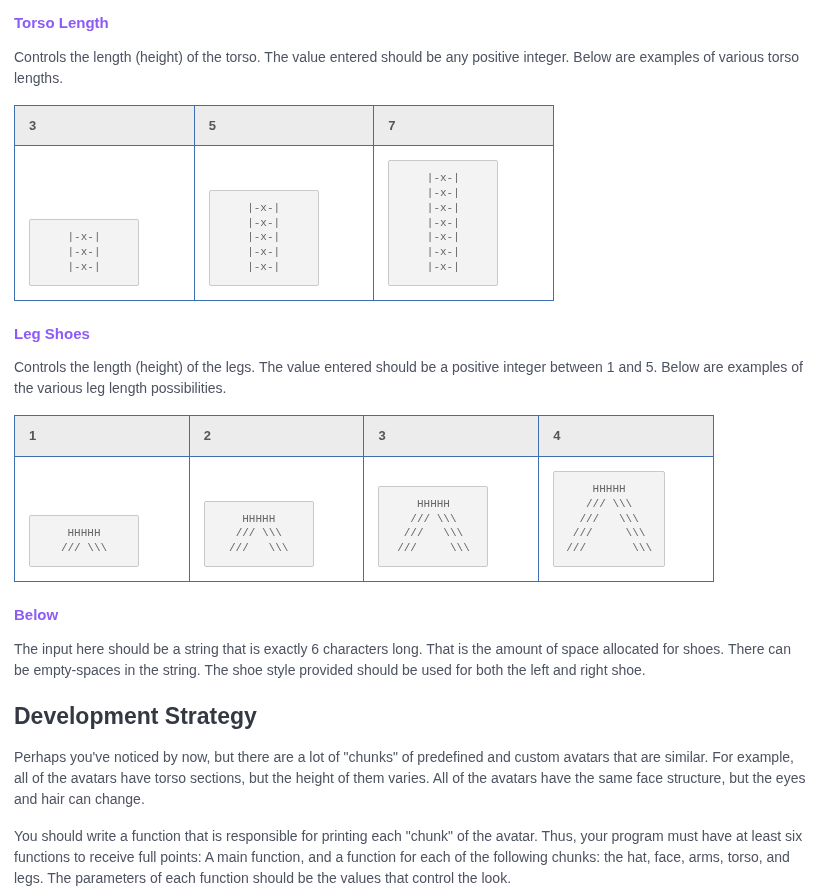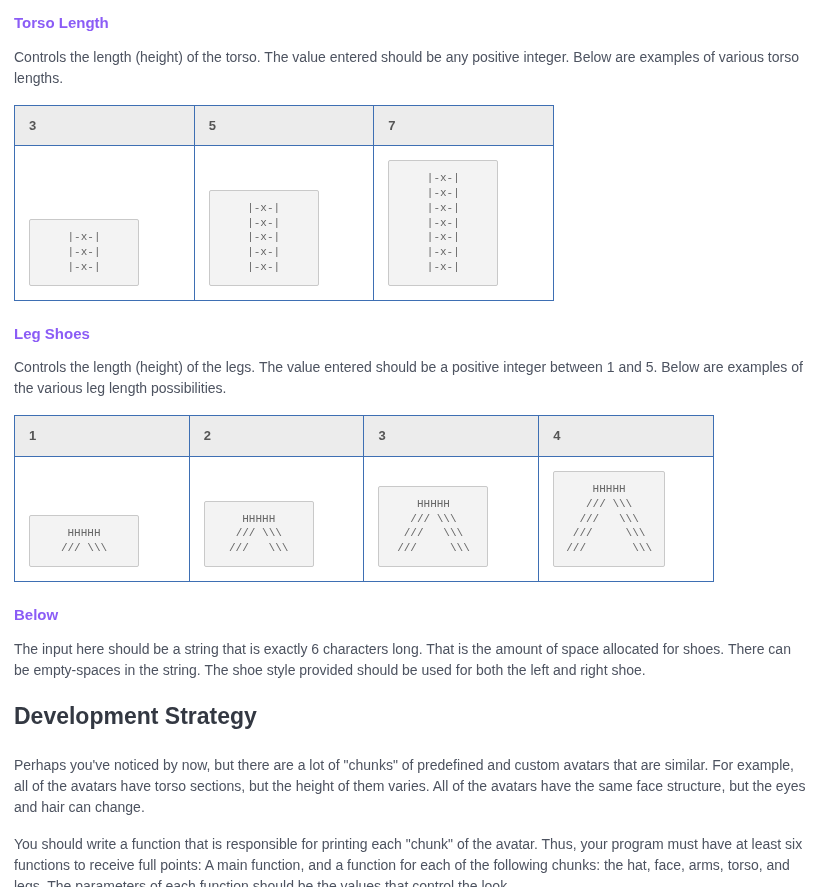--- a/index.html
+++ b/index.html
@@ -16,21 +16,21 @@
     h3.section-heading {
       font-size: 15px;
       font-weight: 600;
       color: #8b5cf6;
       margin: 0 0 12px 0;
     }
     h2.big-heading {
       font-size: 23px;
       font-weight: 600;
       color: #333842;
-      margin: 18px 0 22px 0;
+      margin: 18px 0 14px 0;
     }
     p.desc {
       margin: 0 0 16px 0;
       color: #4d5360;
       font-size: 14px;
     }
     .em { }
     table.examples {
       border-collapse: collapse;
       margin-bottom: 22px;

